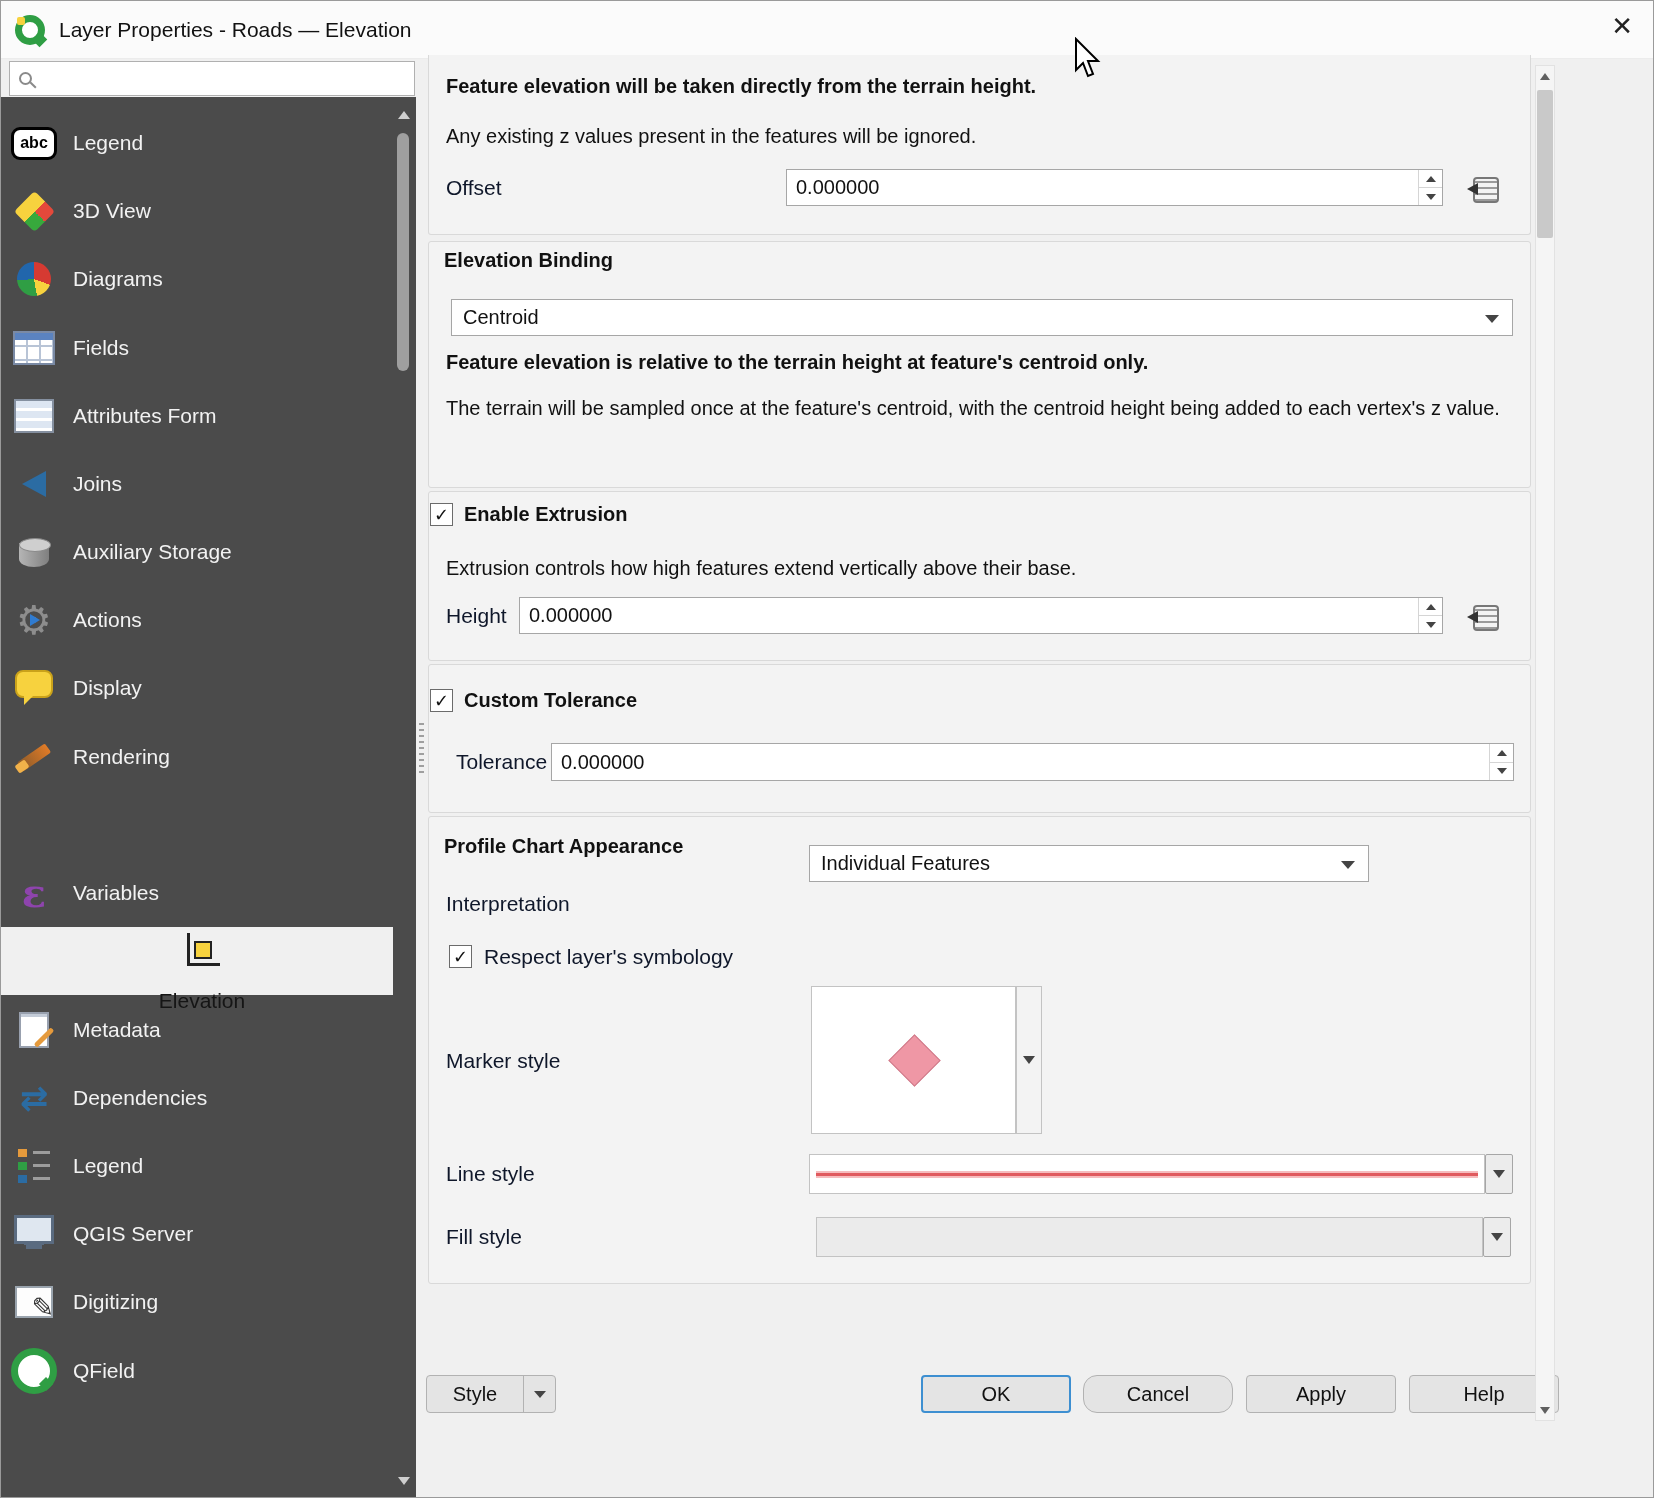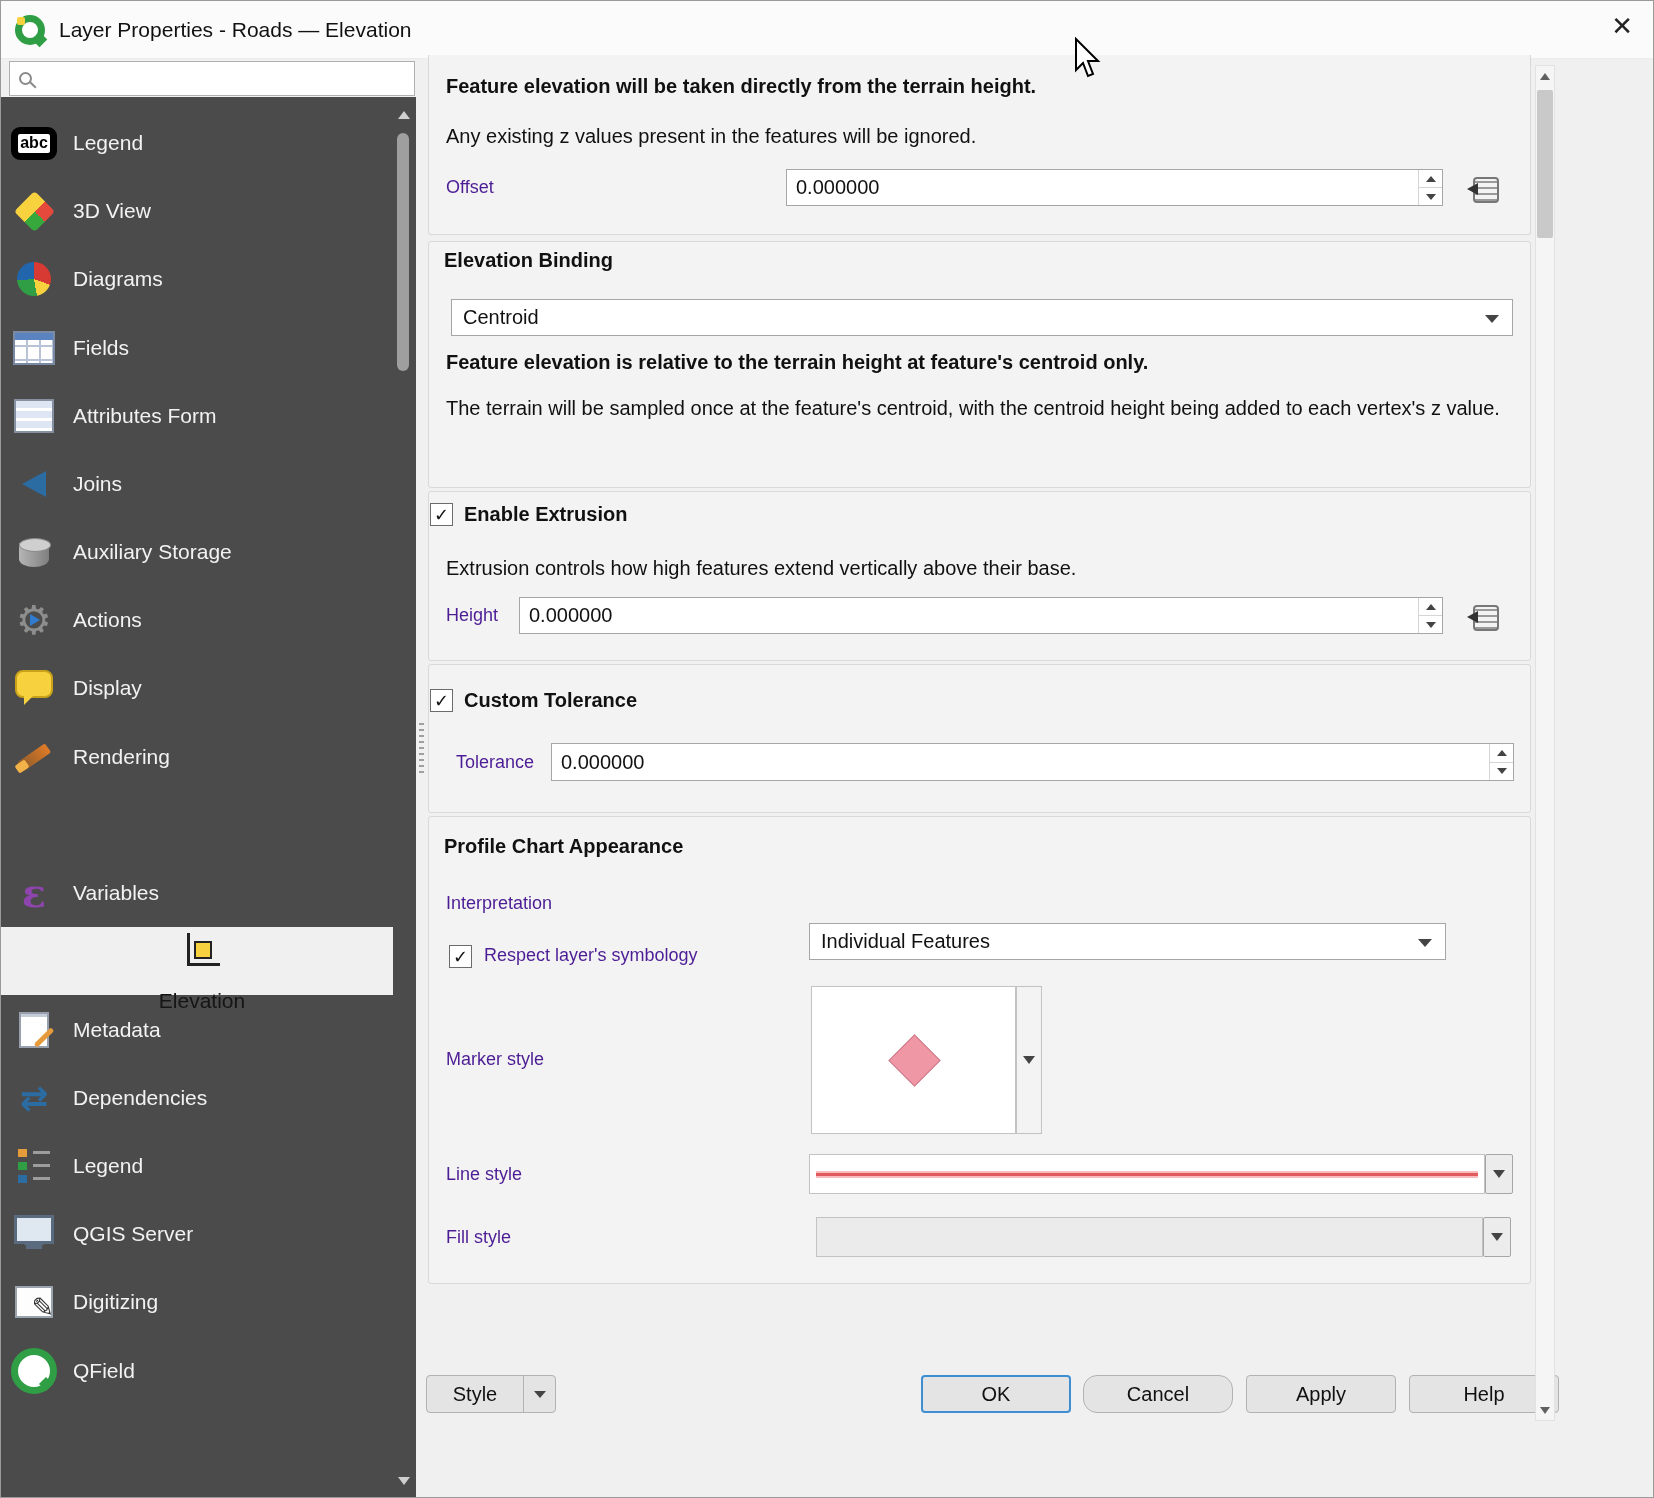--- a/index.html
+++ b/index.html
@@ -29,21 +29,21 @@
 
   
   .sb-scroll{position:absolute;right:4px;top:10px;width:18px;height:1382px;background:transparent;}
   .sb-scroll .tri{position:absolute;left:4px;}
   .sb-thumb{position:absolute;left:3px;top:26px;width:12px;height:238px;background:#9f9f9f;border-radius:6px;}
   .tri-up{width:0;height:0;border-left:6px solid transparent;border-right:6px solid transparent;border-bottom:8px solid #cfcfcf;}
   .tri-down{width:0;height:0;border-left:6px solid transparent;border-right:6px solid transparent;border-top:8px solid #cfcfcf;}
 
   
   .ic{width:46px;height:46px;flex:0 0 46px;display:flex;align-items:center;justify-content:center;position:relative;font-style:normal;}
-  .ic-masks{height:33px;background:#fff;border:7px solid #000000;border-radius:9px;color:#000;font-weight:bold;font-size:16px;}
+  .ic-masks{height:33px;background:#fff;border:3px solid #000000;border-radius:9px;color:#000;font-weight:bold;font-size:16px;}
   .ic-3d-view::before{content:"";width:29px;height:29px;transform:rotate(45deg);border-radius:4px;background:conic-gradient(from 0deg,#e4493b 0 25%,#37a93c 25% 50%,#f7d23e 50% 100%);}
   .ic-diagrams::before{content:"";width:34px;height:34px;border-radius:50%;background:conic-gradient(#d63a32 0 110deg,#f7d23e 110deg 170deg,#2f9e44 170deg 265deg,#2166ac 265deg 360deg);}
   .ic-fields::before{content:"";width:38px;height:30px;border:2px solid #7a8aa5;background:linear-gradient(#5b83c0 0 7px,transparent 7px),repeating-linear-gradient(to bottom,transparent 0 12px,#b8c4d6 12px 14px),repeating-linear-gradient(to right,transparent 0 11px,#b8c4d6 11px 13px),#fff;}
   .ic-attributes-form::before{content:"";width:36px;height:30px;border:2px solid #8590a0;background:repeating-linear-gradient(to bottom,#dde6f2 0 7px,#fff 7px 10px);}
   .ic-joins::before{content:"";width:0;height:0;border-top:13px solid transparent;border-bottom:13px solid transparent;border-right:24px solid #2b6ca3;}
   .ic-auxiliary-storage::before{content:"";position:absolute;top:14px;left:8px;width:30px;height:24px;background:linear-gradient(90deg,#b5b5b5,#7f7f7f);border-radius:0 0 15px 15px / 0 0 8px 8px;}
   .ic-auxiliary-storage::after{content:"";position:absolute;top:9px;left:8px;width:30px;height:12px;border-radius:50%;background:#cfcfcf;border:1px solid #8a8a8a;}
   .ic-actions::before{content:"⚙";font-size:40px;color:#8d8d8d;line-height:1;}
   .ic-actions::after{content:"";position:absolute;left:19px;top:17px;border-left:10px solid #2f7bd0;border-top:6px solid transparent;border-bottom:6px solid transparent;}
   .ic-display::before{content:"";width:34px;height:24px;background:#f7d23e;border:2px solid #caa21a;border-radius:8px;margin-bottom:8px;}
@@ -71,21 +71,21 @@
   .main{position:absolute;top:58px;left:415px;width:1239px;height:1440px;background:#f0f0f0;}
   .gbox{position:absolute;left:12px;width:1103px;background:#f3f3f3;border:1px solid #d9d9d9;border-radius:3px;}
   .boxA{top:-4px;height:180px;border-top:none;border-radius:0 0 3px 3px;}
   .boxB{top:182px;height:247px;}
   .boxC{top:432px;height:170px;}
   .boxD{top:605px;height:149px;}
   .boxE{top:757px;height:468px;}
 
   .t-bold{position:absolute;font-size:20px;font-weight:bold;color:#111;}
   .t-body{position:absolute;font-size:20px;color:#111;line-height:27px;}
-  .t-label{position:absolute;font-size:18px;color:#4c1d95;}
+  .t-label{position:absolute;font-size:21px;color:#0f172a;}
 
   
   .spinbox{position:absolute;background:#fff;border:1px solid #a6a6a6;display:flex;}
   .spin-input{flex:1;border:none;outline:none;font-size:20px;padding:0 9px;background:transparent;color:#111;min-width:0;}
   .spin-btns{width:24px;border-left:1px solid #d5d5d5;display:flex;flex-direction:column;}
   .spin-up,.spin-down{flex:1;display:flex;align-items:center;justify-content:center;}
   .spin-up{border-bottom:1px solid #d5d5d5;}
   .spin-up::before{content:"";border-left:5px solid transparent;border-right:5px solid transparent;border-bottom:6px solid #444;}
   .spin-down::before{content:"";border-left:5px solid transparent;border-right:5px solid transparent;border-top:6px solid #444;}
 
@@ -283,21 +283,21 @@
     <div class="spinbox" style="left:135px;top:684px;width:963px;height:38px;">
       <input class="spin-input" value="0.000000" style="">
       <div class="spin-btns">
         <span class="spin-up"></span>
         <span class="spin-down"></span>
       </div>
     </div>
 
     <div class="t-bold" style="left:28px;top:776px;">Profile Chart Appearance</div>
     <div class="t-label" style="left:30px;top:826px;line-height:37px;">Interpretation</div>
-    <div class="combo" style="left:393px;top:864px;width:637px;height:37px;">
+    <div class="combo" style="left:393px;top:786px;width:560px;height:37px;">
       <span>Individual Features</span>
     </div>
     <span class="checkbox" style="left:33px;top:886px;">
         <span>✓</span>
       </span>
     <div class="t-label" style="left:68px;top:886px;">Respect layer's symbology</div>
 
     <div class="t-label" style="left:30px;top:990px;">Marker style</div>
     <div class="preview" style="left:395px;top:927px;width:205px;height:148px;">
       <span class="diamond"></span>

